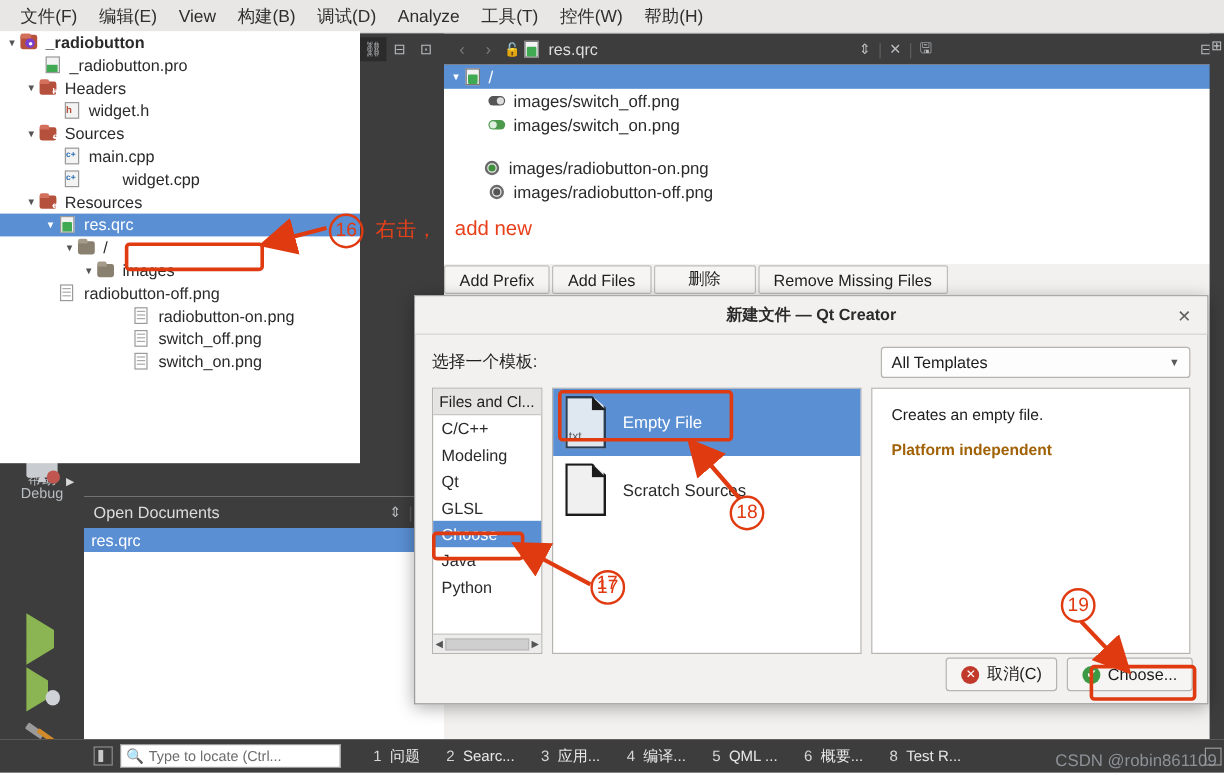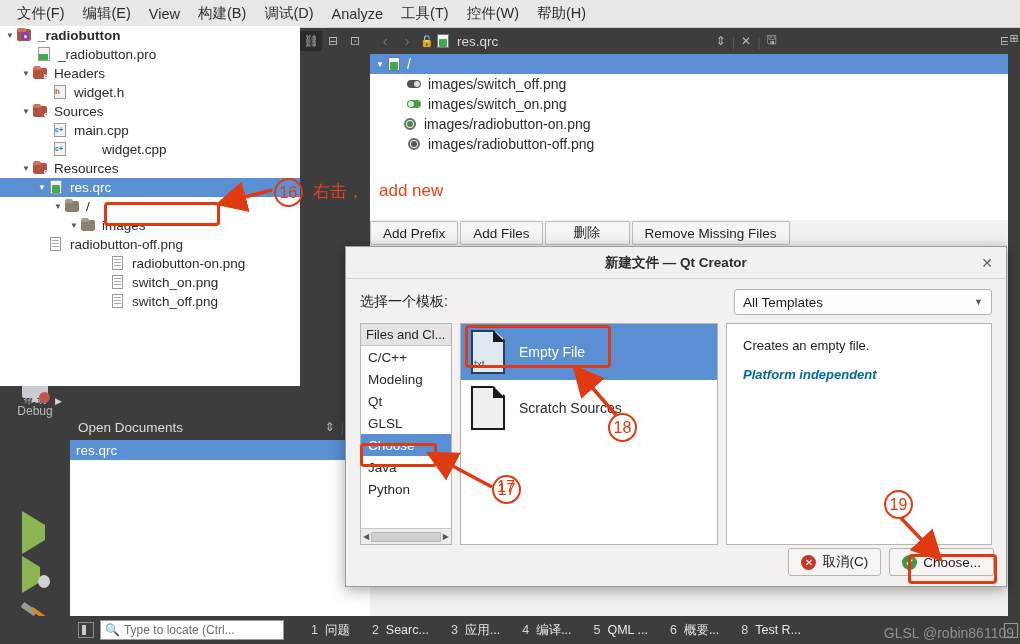--- a/index.html
+++ b/index.html
@@ -206,21 +206,21 @@
   .pageico{ width:34px;height:44px; position:relative; }
   .pageico b{ position:absolute;left:0;top:0;width:34px;height:44px;background:#f0f0f0;
      border:2px solid #1b1b1b; clip-path:polygon(0 0,66% 0,100% 22%,100% 100%,0 100%); }
   .pageico i{ position:absolute;right:0;top:0;width:12px;height:12px;background:#1b1b1b;
      clip-path:polygon(0 0,100% 100%,0 100%); }
   .pageico em{ position:absolute; left:3px; bottom:4px; font-style:normal; font-size:10px; color:#555; }
   .pageico.dim b{ border-color:#2b3d52; background:#dfe7f0; }
 
   .descbox{ flex:1; background:#fff; border:1px solid #b6b4b1; padding:14px 16px; font-size:13px; }
   .descbox .d1{ margin-bottom:14px; color:#1c1c1c; }
-  .descbox .d2{ font-weight:bold; color:#0369a1;font-style:italic; }
+  .descbox .d2{ font-weight:bold; color:#a16207; }
 
   .dlg-foot{ position:absolute; right:12px; bottom:10px; display:flex; gap:8px; }
   .dbtn{ height:28px; padding:0 12px; background:#f6f5f4; border:1px solid #b6b4b1; border-radius:3px;
     display:flex; align-items:center; gap:6px; font-size:13.5px; color:#1b1b1b; }
   .badge-x{ width:15px;height:15px;border-radius:50%;background:#c0392b;color:#fff;font-size:10px;
     display:flex;align-items:center;justify-content:center; }
   .badge-v{ width:15px;height:15px;border-radius:50%;background:#3c9a46;color:#fff;font-size:10px;
     display:flex;align-items:center;justify-content:center; }
 
   
@@ -458,28 +458,28 @@
         <b></b>
         <i></i>
       </span>
     <span>radiobutton-on.png</span>
   </div>
   <div class="trow" style="padding-left:110px;">
     <span class="ico i-file">
         <b></b>
         <i></i>
       </span>
-    <span>switch_on.png</span>
+    <span>switch_off.png</span>
   </div>
   <div class="trow" style="padding-left:110px;">
     <span class="ico i-file">
         <b></b>
         <i></i>
       </span>
-    <span>switch_off.png</span>
+    <span>switch_on.png</span>
   </div>
 </div>
 
 <div class="opendocs">
   <div class="panel-head">
     <span class="ttl">Open Documents</span>
     <span class="ph-ico">⇕</span>
     <span style="color:#5c5c5c;">|</span>
     <span class="ph-ico">⊟</span>
   </div>
@@ -525,21 +525,21 @@
       </span>
     <span>images/switch_off.png</span>
   </div>
   <div class="qrow" style="padding-left:36px;">
     <span class="dot sw-on">
         <b></b>
         <i></i>
       </span>
     <span>images/switch_on.png</span>
   </div>
-  <div class="qrow" style="padding-left:32px;">
+  <div class="qrow" style="padding-left:32px;margin-top:16px;">
     <span class="dot rb-on">
         <b></b>
         <i></i>
       </span>
     <span>images/radiobutton-on.png</span>
   </div>
   <div class="qrow" style="padding-left:36px;">
     <span class="dot rb-off">
         <b></b>
         <i></i>
@@ -642,21 +642,21 @@
     <span class="sb-it">1&nbsp;&nbsp;<b>问题</b></span>
     <span class="sb-it">2&nbsp;&nbsp;<b>Searc...</b></span>
     <span class="sb-it">3&nbsp;&nbsp;<b>应用...</b></span>
     <span class="sb-it">4&nbsp;&nbsp;<b>编译...</b></span>
     <span class="sb-it">5&nbsp;&nbsp;<b>QML ...</b></span>
     <span class="sb-it">6&nbsp;&nbsp;<b>概要...</b></span>
     <span class="sb-it">8&nbsp;&nbsp;<b>Test R...</b></span>
   </span>
   <span class="sb-right"></span>
 </div>
-<div class="watermark">GLSL @robin861109</div>
+<div class="watermark">CSDN @robin861109</div>
 
 <svg class="annosvg">
   <defs>
     <marker id="ah" markerWidth="9" markerHeight="9" refX="7" refY="4.5" orient="auto">
       <path d="M0,0 L9,4.5 L0,9 z" fill="#e03a10"></path>
     </marker>
   </defs>
 
   <line x1="272" y1="190" x2="222" y2="203" stroke="#e03a10" stroke-width="3.5" marker-end="url(#ah)"></line>
 

